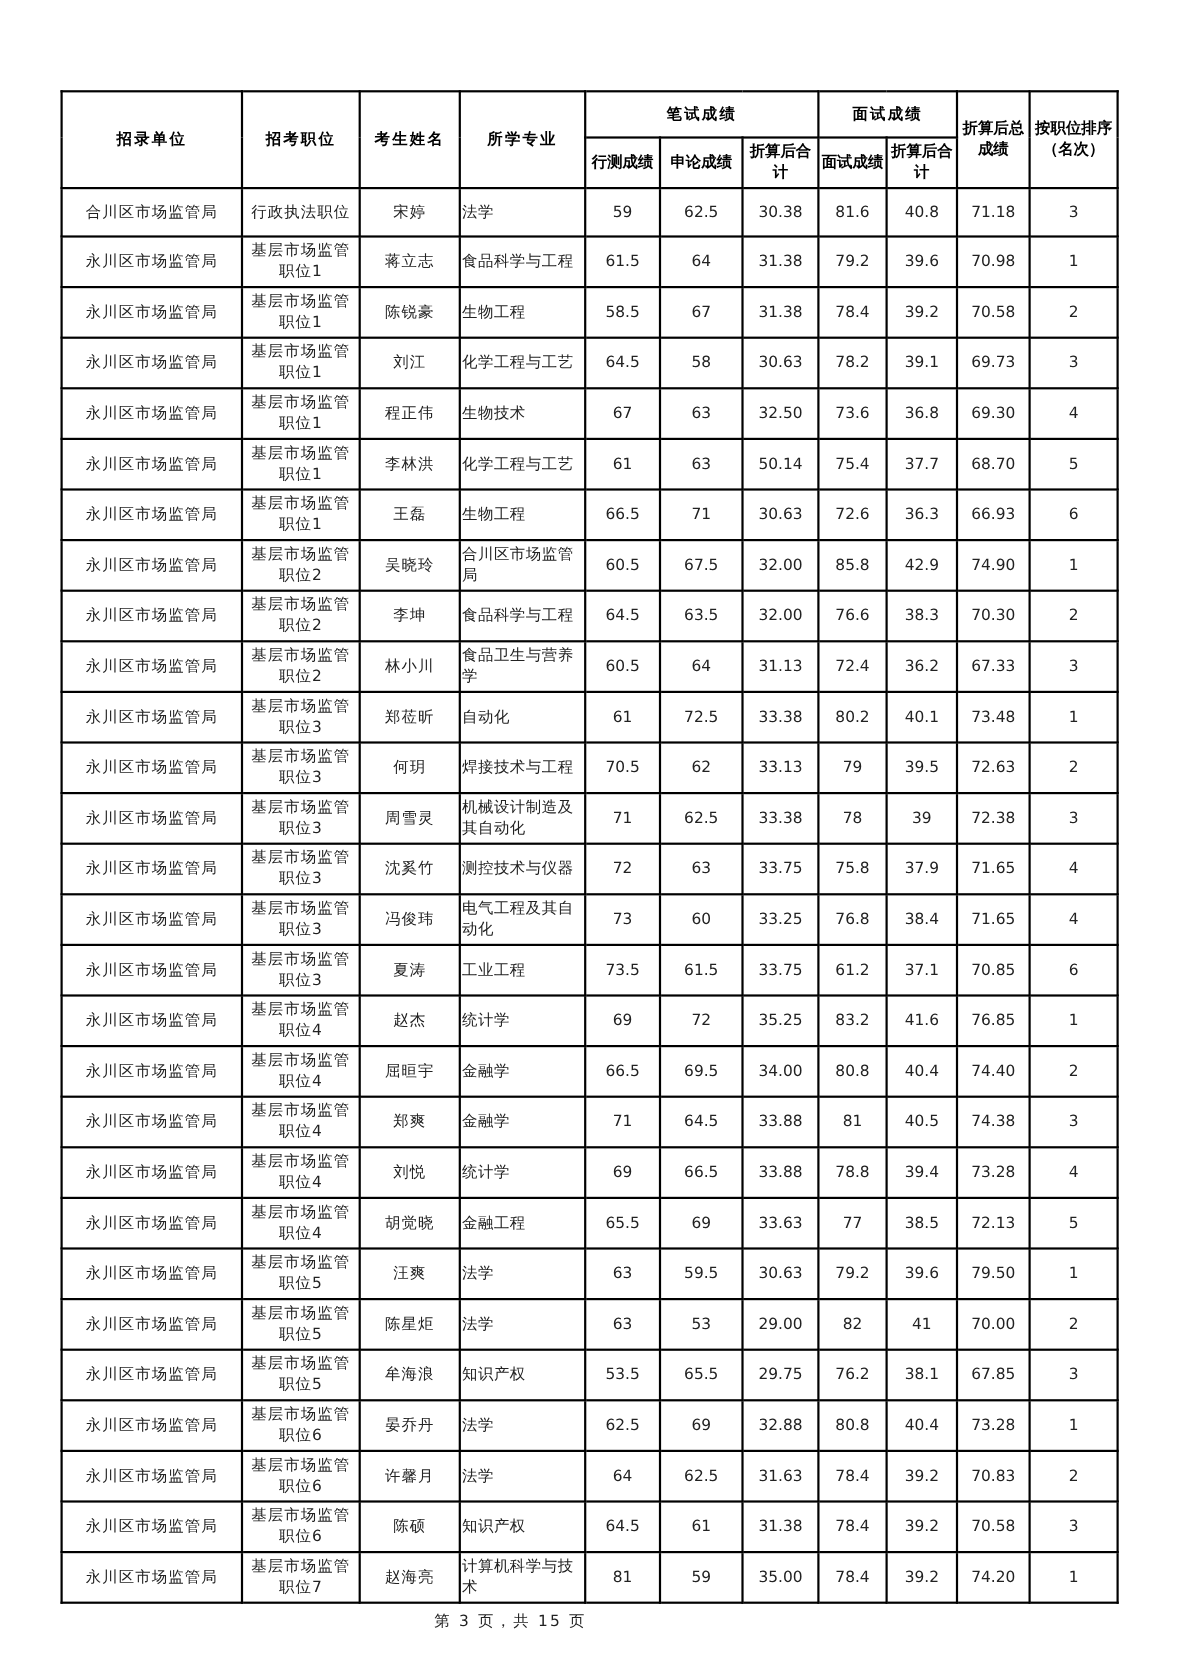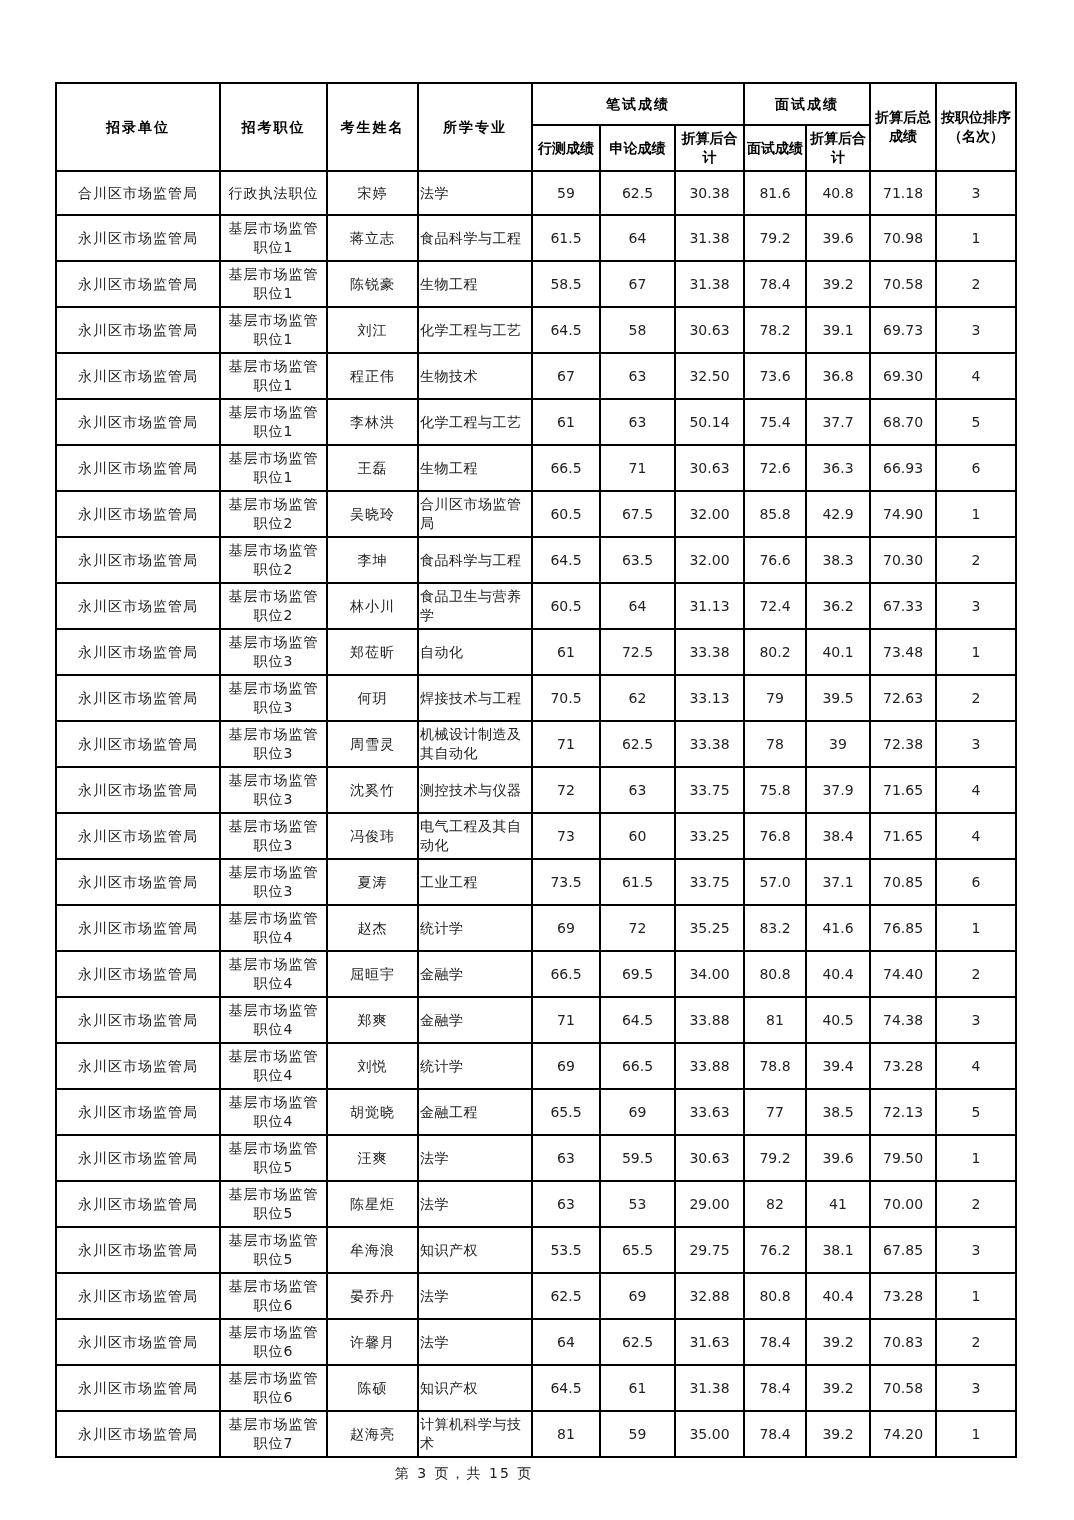--- a/index.html
+++ b/index.html
@@ -292,21 +292,21 @@
           <td class="c-rank">4</td>
         </tr>
         <tr>
           <td class="c-unit">永川区市场监管局</td>
           <td class="c-position">基层市场监管职位3</td>
           <td class="c-name">夏涛</td>
           <td class="c-major">工业工程</td>
           <td class="c-xingce">73.5</td>
           <td class="c-shenlun">61.5</td>
           <td class="c-written_conv">33.75</td>
-          <td class="c-interview">57.0</td>
+          <td class="c-interview">61.2</td>
           <td class="c-interview_conv">37.1</td>
           <td class="c-total">70.85</td>
           <td class="c-rank">6</td>
         </tr>
         <tr>
           <td class="c-unit">永川区市场监管局</td>
           <td class="c-position">基层市场监管职位4</td>
           <td class="c-name">赵杰</td>
           <td class="c-major">统计学</td>
           <td class="c-xingce">69</td>

